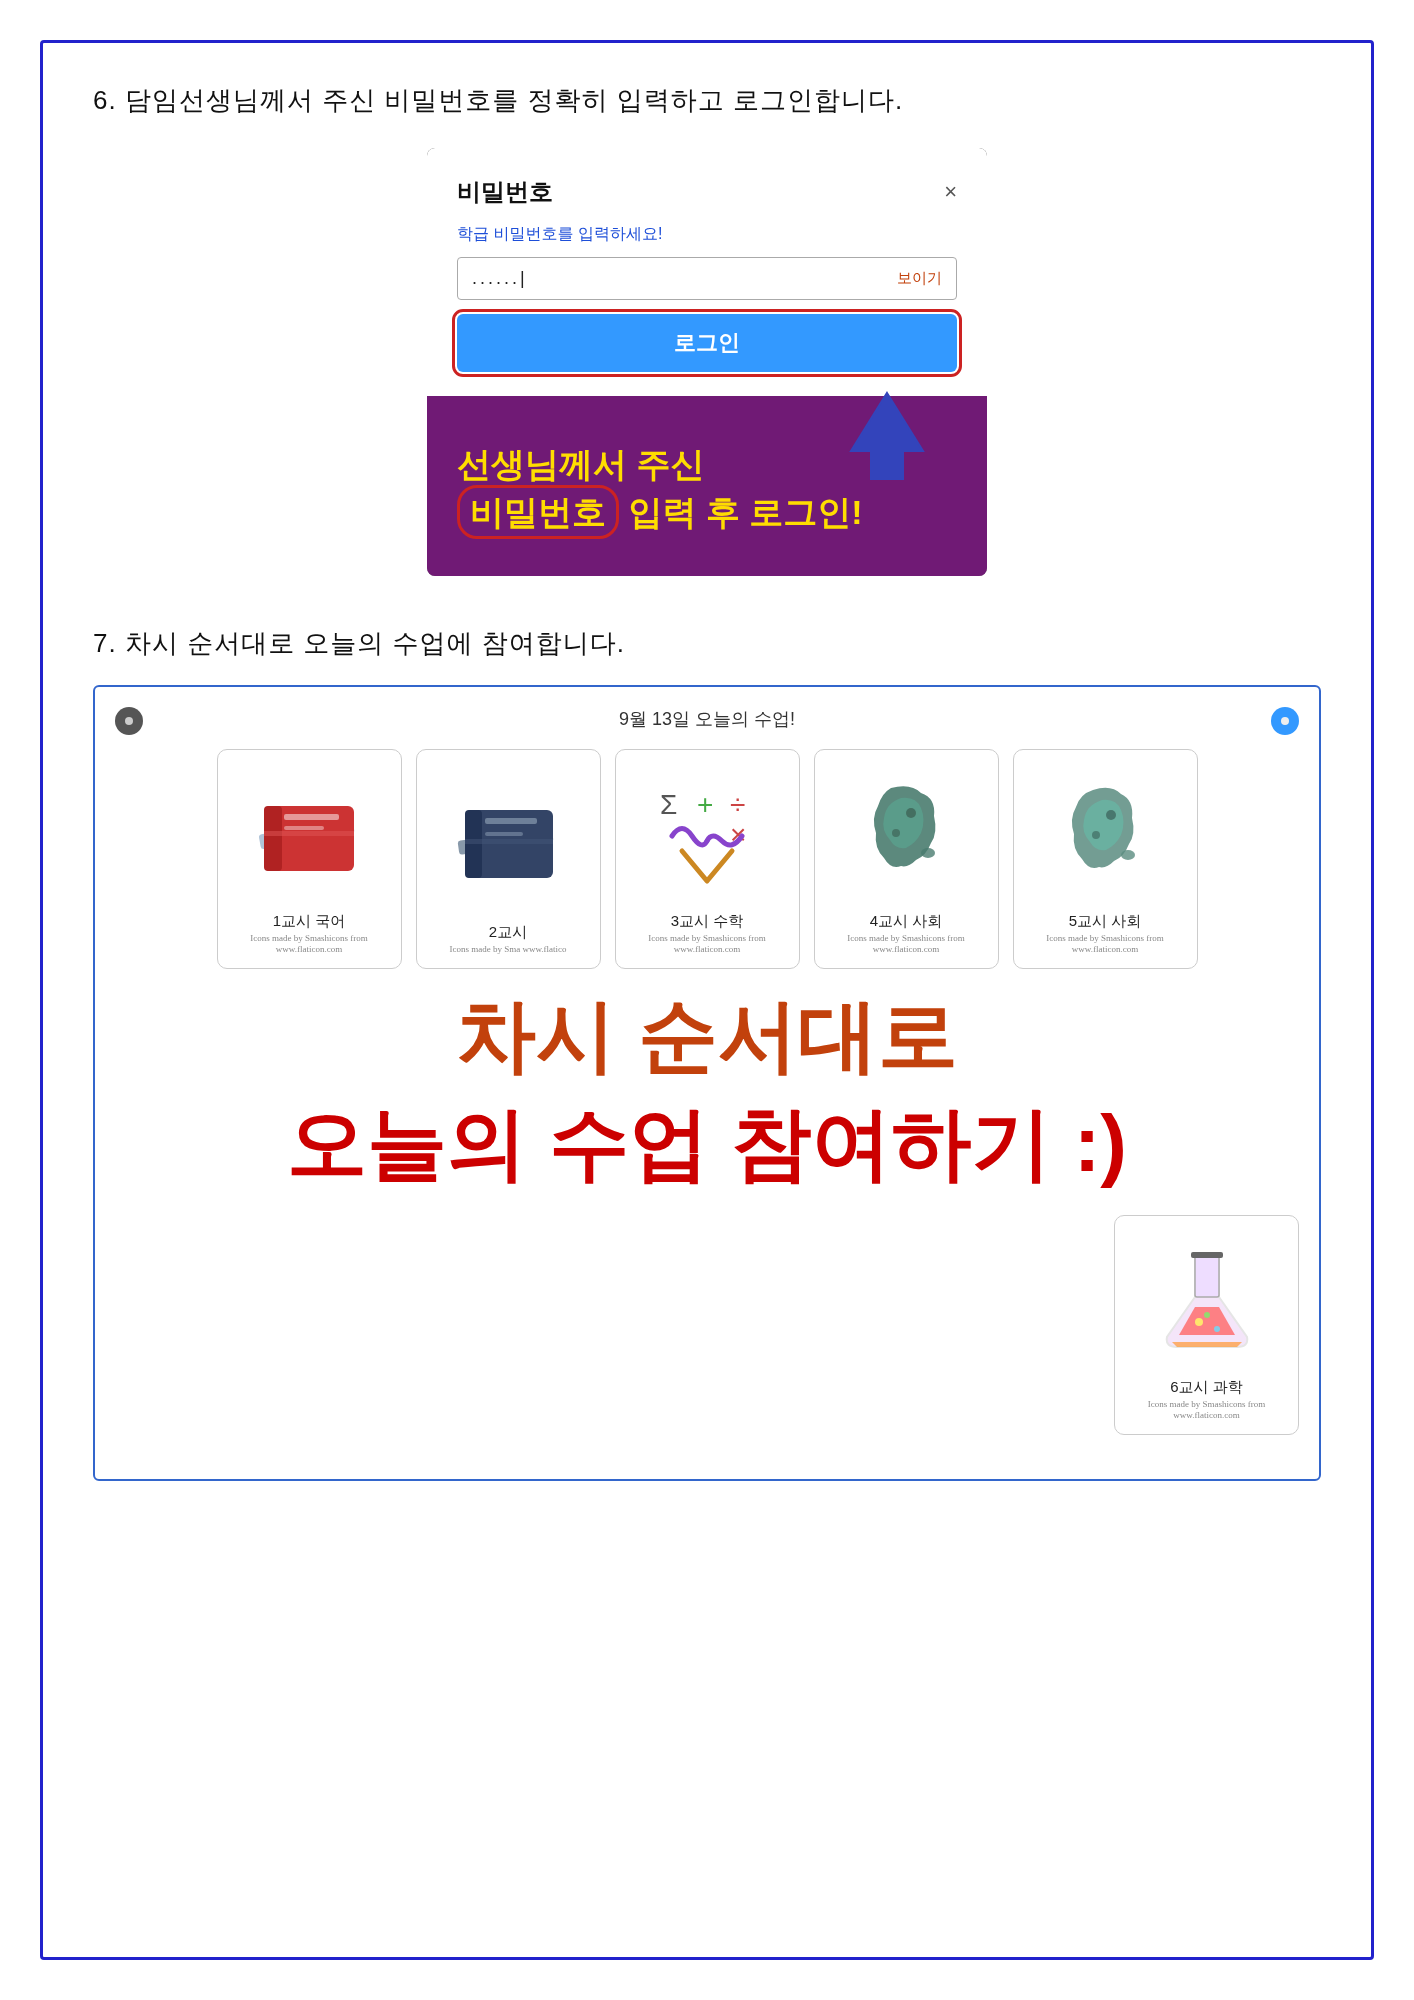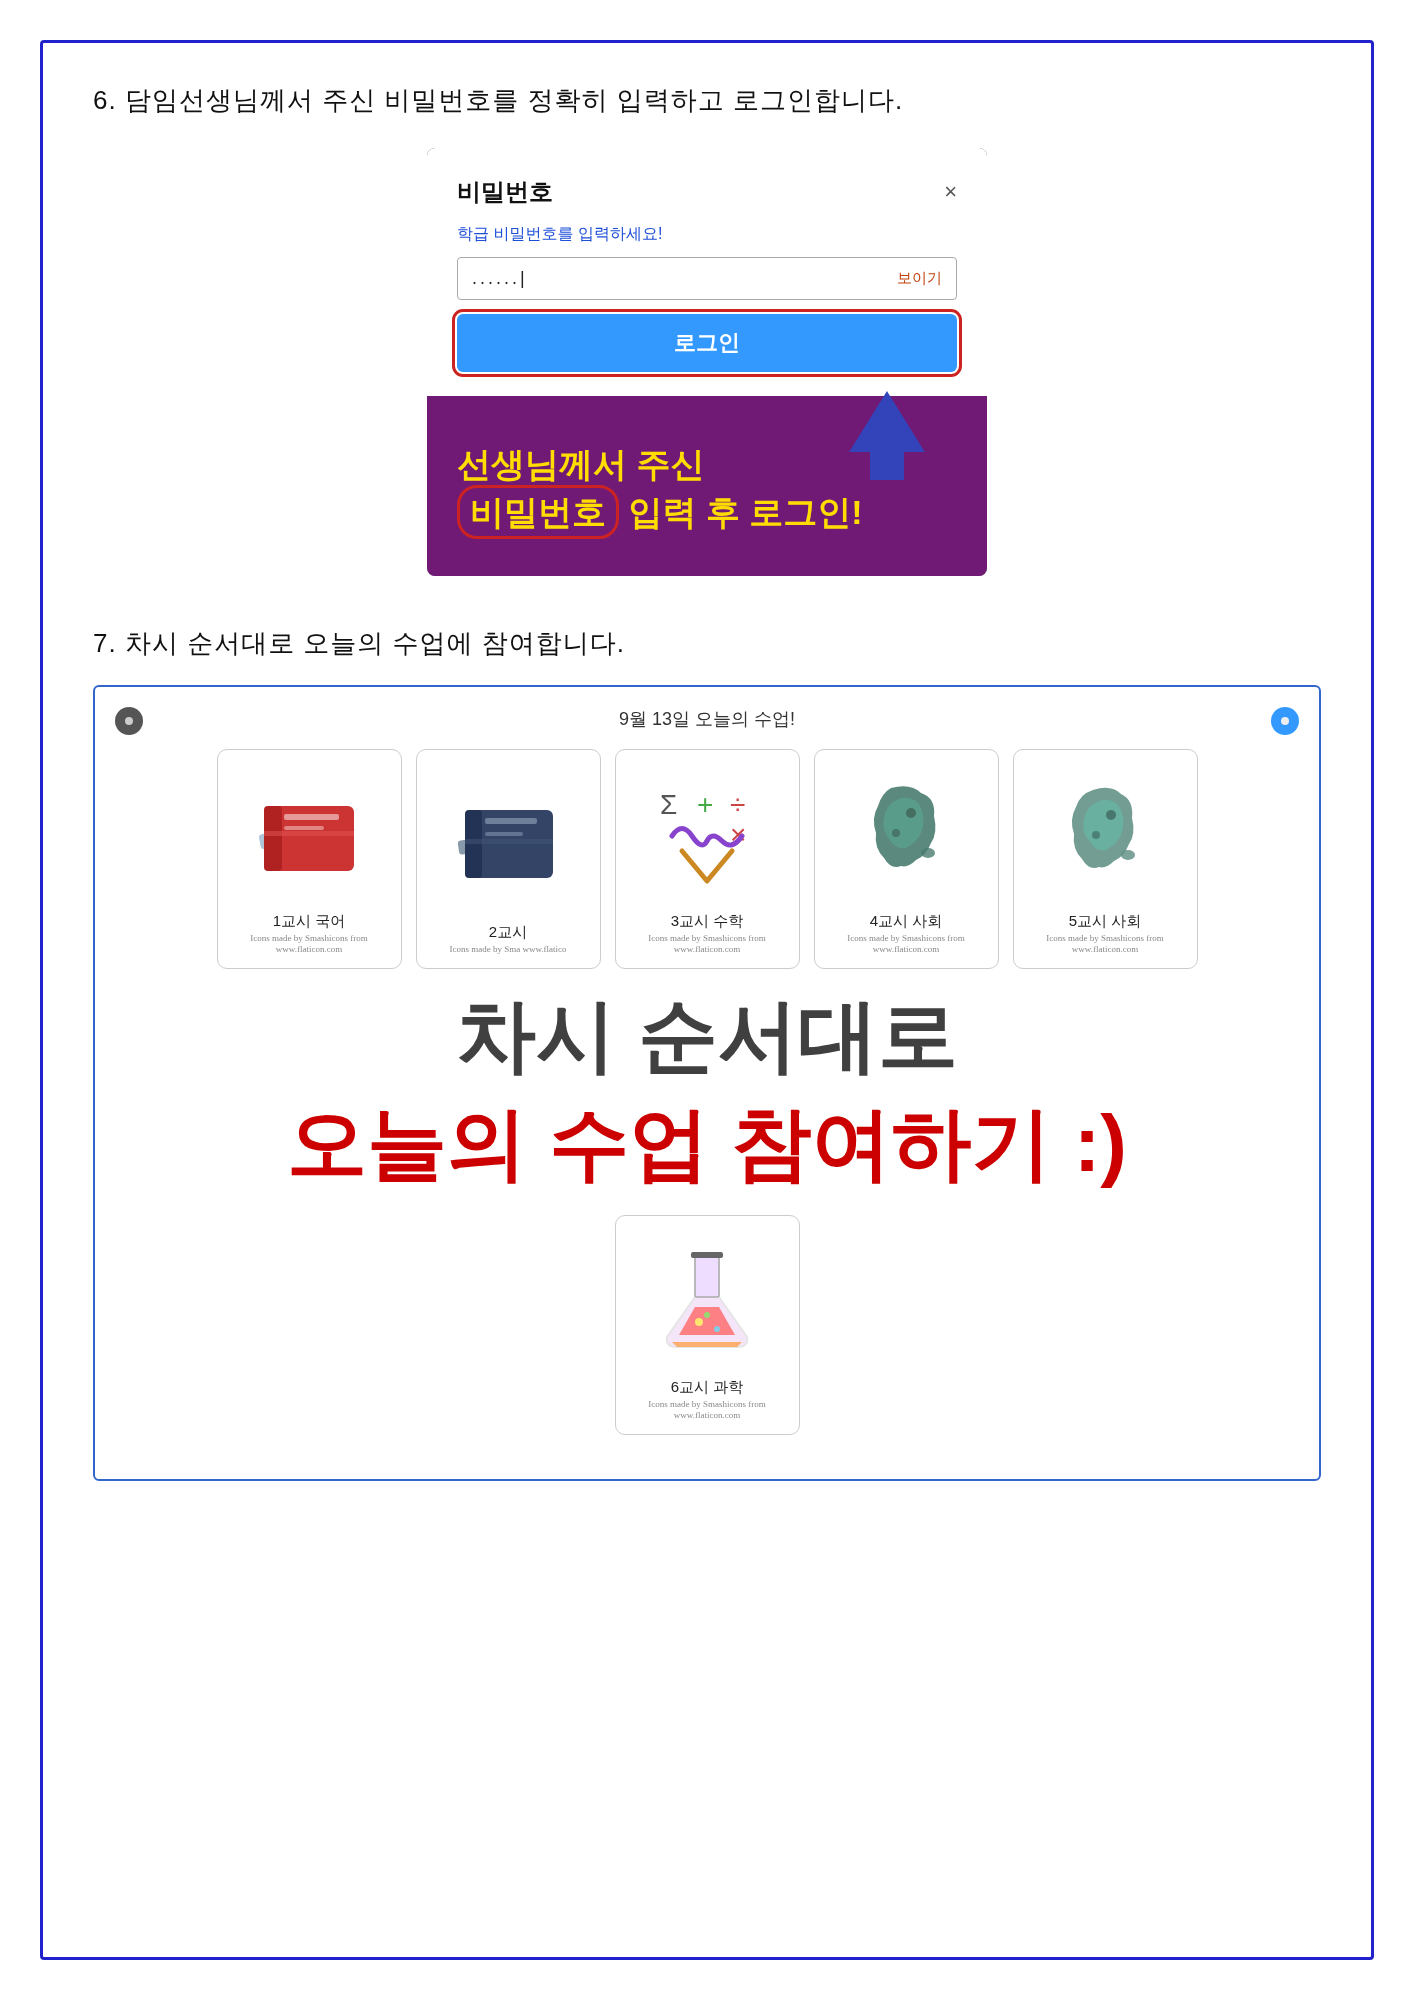--- a/index.html
+++ b/index.html
@@ -249,21 +249,21 @@
     .card-attribution {
       font-size: 9px;
       color: #888;
       text-align: center;
       line-height: 1.3;
       font-family: Liberation Serif, serif;
     }
 
     .subject-card-single {
       display: flex;
-      justify-content: center;
+      justify-content: flex-end;
       margin-bottom: 14px;
     }
 
   </style>
 </head>
 <body>
 
 <div class="outer-border">
 
   <div class="section-label">6.  담임선생님께서  주신  비밀번호를  정확히  입력하고  로그인합니다.</div>
@@ -401,21 +401,21 @@
             <ellipse cx="73" cy="77" rx="7" ry="5" fill="#5a8c80" opacity="0.8"></ellipse>
           </svg>
         </div>
         <div class="card-label">5교시 사회</div>
         <div class="card-attribution">Icons made by Smashicons from
 www.flaticon.com</div>
       </div>
     </div>
 
     <div style="position:relative; text-align:center; margin-top:10px; z-index:10;">
-      <div style="font-size:80px;font-weight:bold;color:#404040;text-shadow:2px 2px 0 #fff,-2px -2px 0 #fff,2px -2px 0 #fff,-2px 2px 0 #fff;">차시 순서대로</div>
+      <div style="font-size:80px;font-weight:bold;color:#c2410c;text-shadow:2px 2px 0 #fff,-2px -2px 0 #fff,2px -2px 0 #fff,-2px 2px 0 #fff;">차시 순서대로</div>
       <div style="font-size:80px;font-weight:bold;color:#cc0000;text-shadow:2px 2px 0 #fff,-2px -2px 0 #fff,2px -2px 0 #fff,-2px 2px 0 #fff;">오늘의 수업 참여하기 :)</div>
     </div>
 
     <div class="subject-card-single" style="margin-top:16px;">
       <div class="subject-card" style="width:185px;">
         <div class="card-icon-area">
           <svg width="100" height="110" viewBox="0 0 100 110">
 
             <path d="M38 10 L38 50 L10 90 Q8 100 20 100 L80 100 Q92 100 90 90 L62 50 L62 10 Z" fill="#ddaaee" opacity="0.3" stroke="#aaa" stroke-width="2"></path>
 

